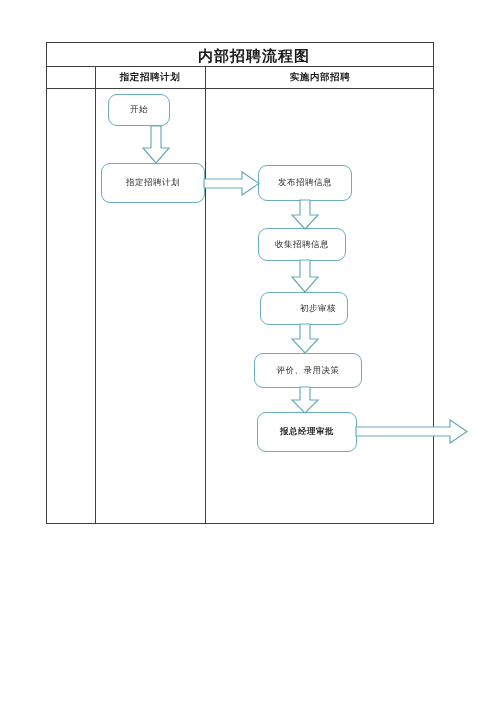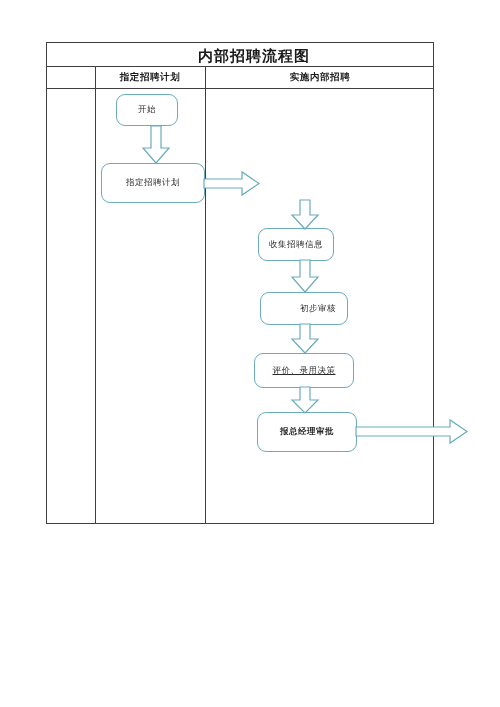--- a/index.html
+++ b/index.html
@@ -109,26 +109,26 @@
     display: flex;
     align-items: center;
     justify-content: center;
     color: #2b2b2b;
     font-size: 8.5px;
     letter-spacing: 0.5px;
     font-family: "Liberation Serif", "DejaVu Serif", serif;
     pointer-events: auto;
   }
 
-  #node-start       { left: 116px; top: 94px;  width: 62px;  height: 32px; }
+  #node-start       { left: 108px; top: 94px;  width: 62px;  height: 32px; }
   #node-plan        { left: 101px; top: 163px; width: 104px; height: 40px; }
   #node-publish     { left: 258px; top: 165px; width: 94px;  height: 36px; }
-  #node-collect     { left: 258px; top: 228px; width: 76px;  height: 33px; }
+  #node-collect     { left: 258px; top: 228px; width: 88px;  height: 33px; }
   #node-review      { left: 260px; top: 292px; width: 88px;  height: 33px; padding-left: 28px; }
-  #node-evaluate    { left: 254px; top: 353px; width: 100px; height: 35px; text-decoration: underline; }
+  #node-evaluate    { left: 254px; top: 353px; width: 108px; height: 35px; }
   #node-approve     { left: 257px; top: 412px; width: 100px; height: 40px; font-weight: bold; }
 
   
   .arrow {
     position: absolute;
     pointer-events: auto;
   }
   .arrow svg { display: block; overflow: visible; }
   .arrow svg path {
     fill: #ffffff;
@@ -158,20 +158,21 @@
     <div class="col-rule" id="rule-2"></div>
 
   </div>
 
   <div id="flow">
 
     <div class="node" id="node-start">开始</div>
 
     <div class="node" id="node-plan">指定招聘计划</div>
 
+    <div class="node" id="node-publish">发布招聘信息</div>
 
     <div class="node" id="node-collect">收集招聘信息</div>
 
     <div class="node" id="node-review">初步审核</div>
 
     <div class="node" id="node-evaluate">评价、录用决策</div>
 
     <div class="node" id="node-approve">报总经理审批</div>
 
     <div class="arrow" style="left:141px; top:126px;">

